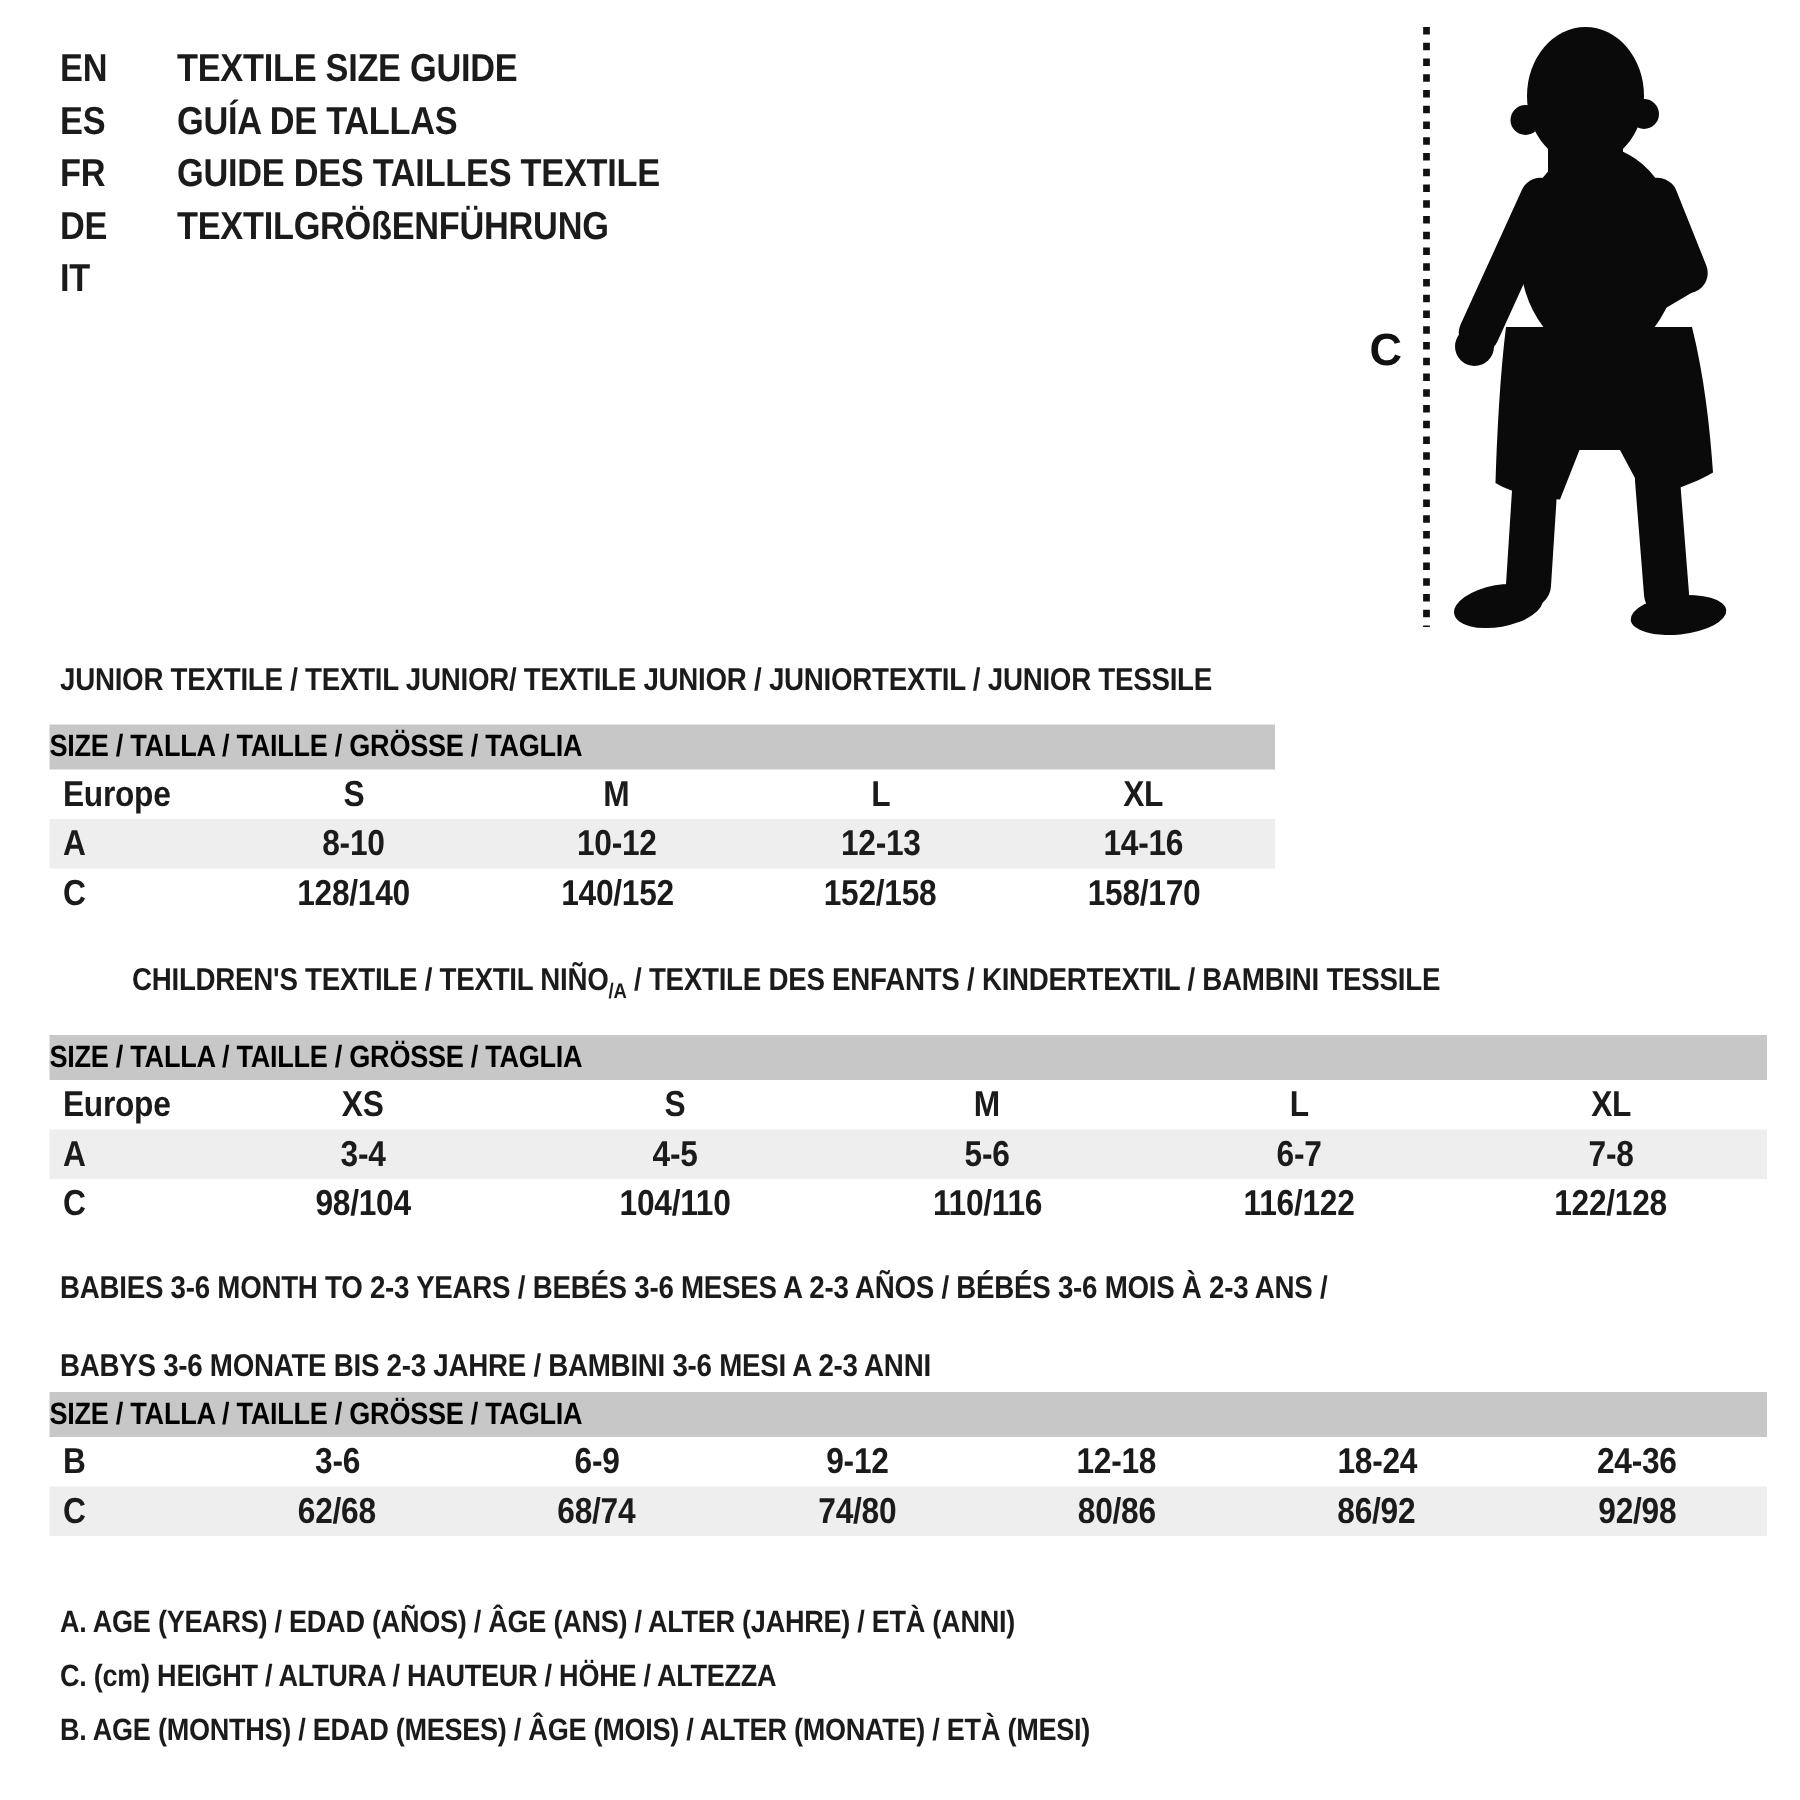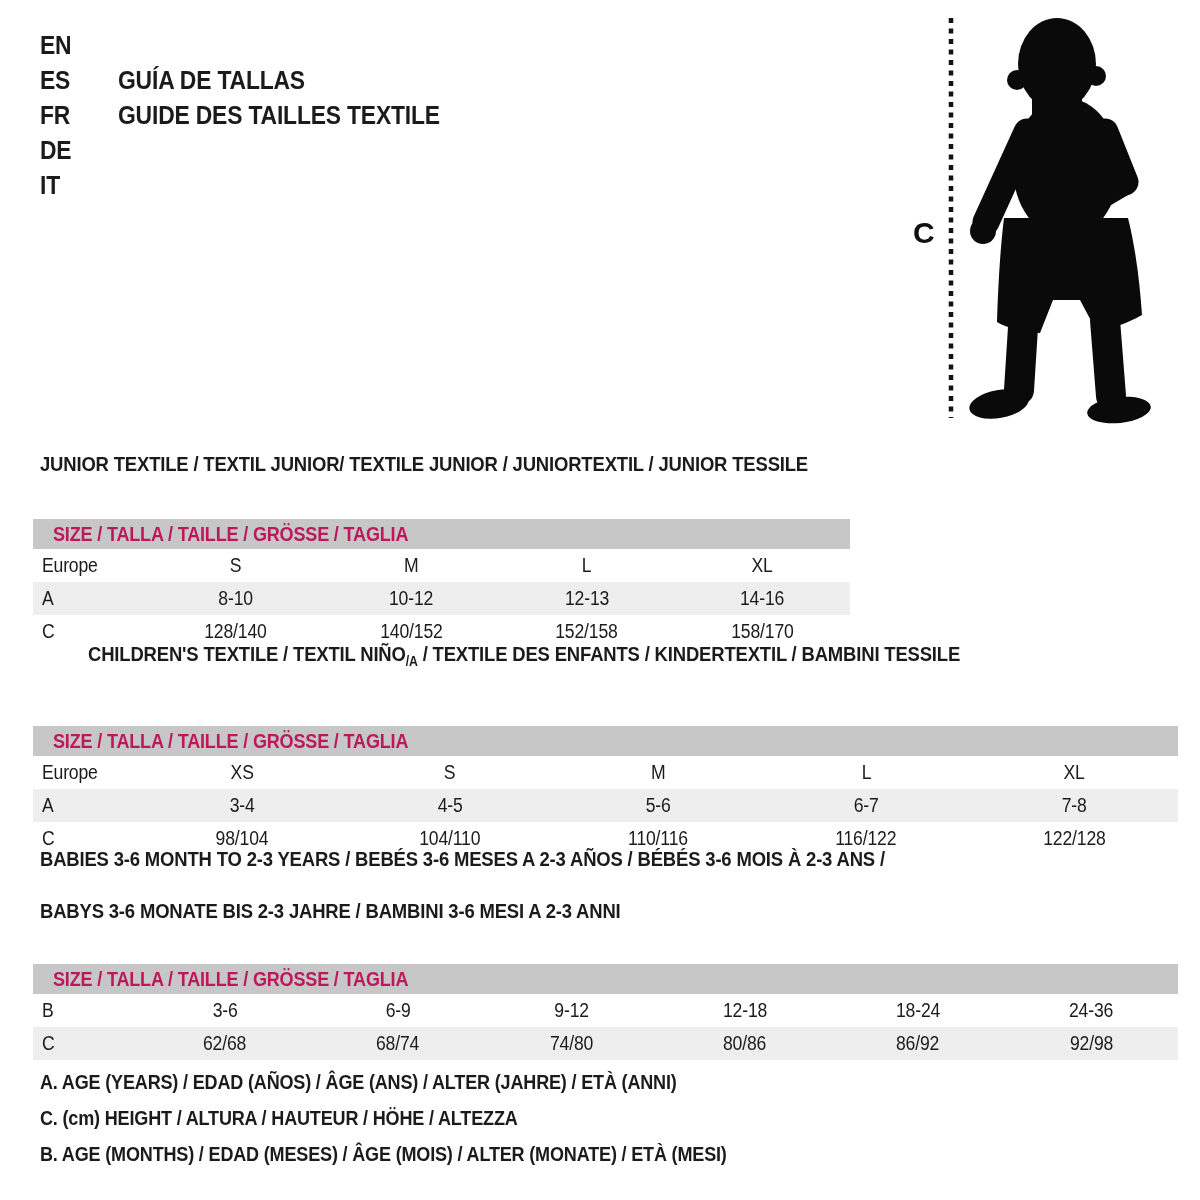--- a/index.html
+++ b/index.html
@@ -17,63 +17,65 @@
   .lang-code { width:78px; flex:0 0 78px; }
 
   
   .section-title { position:absolute; left:40px; font-size:21px; font-weight:bold; line-height:24px; }
   .sub { font-size:14px; position:relative; top:5px; }
 
   
   .size-table { position:absolute; }
   .thead {
     height:30px; background:#c7c7c7; display:flex; align-items:center;
-    padding-left:20px; box-sizing:border-box; font-size:20.5px; font-weight:bold; color:#be185d;margin-top:36px;
+    padding-left:0; box-sizing:border-box; font-size:20.5px; font-weight:bold; color:#000000;
   }
-  .trow { display:flex; height:33px; align-items:center; font-size:20px; font-weight:normal; }
+  .trow { display:flex; height:33px; align-items:center; font-size:24px; font-weight:bold; }
   .trow.shaded { background:#eeeeee; }
   .tlabel { padding-left:9px; box-sizing:border-box; flex:0 0 auto; }
   .junior .tlabel { width:115px; }
   .wide   .tlabel { width:105px; }
   .tcell { flex:1 1 0; text-align:center; }
 
   .junior   { left:33px; top:483px; width:817px; }
   .children { left:33px; top:690px; width:1145px; }
   .babies   { left:33px; top:928px; width:1145px; }
 
-  .t-junior-title   { top:452px; }
+  .t-junior-title   { top:442px; }
   .t-children-title { top:642px;margin-left:48px; }
   .t-babies-line1   { top:847px; }
   .t-babies-line2   { top:879px;margin-top:20px; }
 
   
   .notes { position:absolute; left:40px; top:1064px; }
   .note-row { height:36px; display:flex; align-items:center; font-size:20.5px; font-weight:bold; }
 
   .figure-svg { position:absolute; left:900px; top:0; width:300px; height:430px; }
 </style>
 </head>
 <body>
 
 <div class="page">
 
   <div class="langs">
     <div class="lang-row">
       <span class="lang-code"><span class="cx">EN</span></span>
+      <span><span class="cx">TEXTILE SIZE GUIDE</span></span>
     </div>
     <div class="lang-row">
       <span class="lang-code"><span class="cx">ES</span></span>
       <span><span class="cx">GUÍA DE TALLAS</span></span>
     </div>
     <div class="lang-row">
       <span class="lang-code"><span class="cx">FR</span></span>
       <span><span class="cx">GUIDE DES TAILLES TEXTILE</span></span>
     </div>
     <div class="lang-row">
       <span class="lang-code"><span class="cx">DE</span></span>
+      <span><span class="cx">TEXTILGRÖßENFÜHRUNG</span></span>
     </div>
     <div class="lang-row">
       <span class="lang-code"><span class="cx">IT</span></span>
     </div>
   </div>
 
   <svg class="figure-svg" viewBox="0 0 300 430" aria-hidden="true">
     <line x1="51" y1="18" x2="51" y2="418" stroke="#111111" stroke-width="4.5" stroke-dasharray="5 5.5"></line>
     <text x="13" y="243" font-size="30" font-weight="bold" fill="#111111" font-family="Liberation Sans, sans-serif">C</text>
     <g fill="#0a0a0a" stroke="none">

